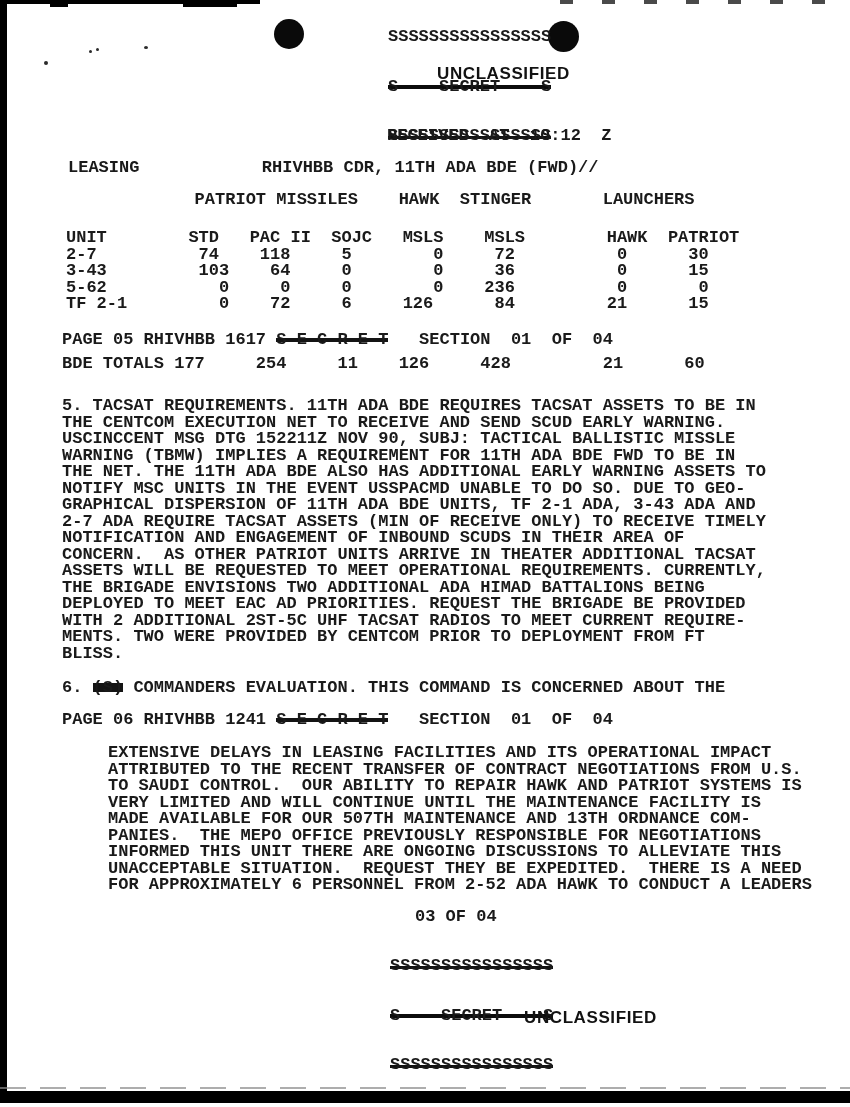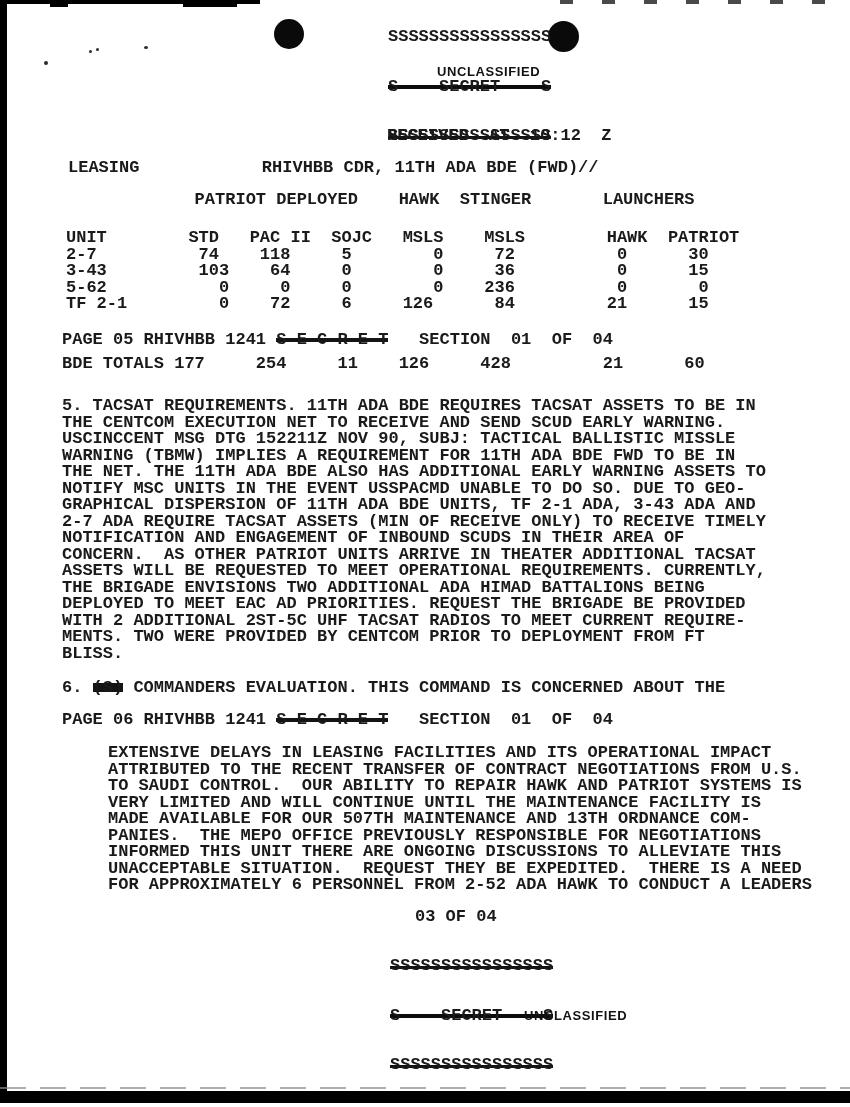--- a/index.html
+++ b/index.html
@@ -7,21 +7,21 @@
     position:relative; width:850px; height:1103px; background:#ffffff;
     overflow:hidden; color:#161616;
     font-family:"Liberation Mono","DejaVu Sans Mono",monospace;
   }
   .mono {
     position:absolute; white-space:pre; font-size:17px; line-height:16.5px;
     font-weight:700; color:#1a1a1a; letter-spacing:0;
   }
   .sans {
     position:absolute; font-family:"Liberation Sans","DejaVu Sans",sans-serif;
-    font-weight:700; font-size:13px; letter-spacing:0.6px; color:#121212;
+    font-weight:700; font-size:17px; letter-spacing:0.6px; color:#121212;
     white-space:pre;
   }
   .stamp-row { display:block; }
   .strike       { background-image:linear-gradient(to bottom, transparent 45%, #121212 45%, #121212 62%, transparent 62%); }
   .strike-heavy { background-image:linear-gradient(to bottom, transparent 38%, #0c0c0c 38%, #0c0c0c 64%, transparent 64%); }
   .struck-inline{ background-image:linear-gradient(to bottom, transparent 44%, #141414 44%, #141414 61%, transparent 61%); }
   .blot         { background-image:linear-gradient(to bottom, transparent 26%, #141414 26%, #141414 74%, transparent 74%); }
   .hole { position:absolute; background:#0a0a0a; border-radius:50%; }
   .speck { position:absolute; background:#2b2b2b; border-radius:50%; }
   .edge { position:absolute; background:#000000; }
@@ -59,29 +59,29 @@
     <span class="stamp-row strike-heavy">S    SECRET    S</span>
     <span class="stamp-row strike">SSSSSSSSSSSSSSSS</span>
   </div>
 
   <div class="sans" style="left:437px;top:64px;">UNCLASSIFIED</div>
 
   <div class="mono" style="left:375px;top:128px;margin-left:12px;">RECEIVED  AT  10:12  Z</div>
 
   <div class="mono" style="left:68px;top:160px;">LEASING            RHIVHBB CDR, 11TH ADA BDE (FWD)//</div>
 
-  <div class="mono" style="left:62px;top:192px;">             PATRIOT DEPLOYED    HAWK  STINGER       LAUNCHERS</div>
+  <div class="mono" style="left:62px;top:192px;">             PATRIOT MISSILES    HAWK  STINGER       LAUNCHERS</div>
 
   <div class="mono" style="left:66px;top:230px;">UNIT        STD   PAC II  SOJC   MSLS    MSLS        HAWK  PATRIOT
 2-7          74    118     5        0     72          0      30
 3-43         103    64     0        0     36          0      15
 5-62           0     0     0        0    236          0       0
 TF 2-1         0    72     6     126      84         21      15</div>
 
-  <div class="mono" style="left:62px;top:332px;"><span>PAGE 05 RHIVHBB 1241 </span><span class="struck-inline">S E C R E T</span><span>   SECTION  01  OF  04</span></div>
+  <div class="mono" style="left:62px;top:332px;"><span>PAGE 05 RHIVHBB 1617 </span><span class="struck-inline">S E C R E T</span><span>   SECTION  01  OF  04</span></div>
 
   <div class="mono" style="left:62px;top:356px;">BDE TOTALS 177     254     11    126     428         21      60</div>
 
   <div class="mono" style="left:62px;top:398px;">5. TACSAT REQUIREMENTS. 11TH ADA BDE REQUIRES TACSAT ASSETS TO BE IN
 THE CENTCOM EXECUTION NET TO RECEIVE AND SEND SCUD EARLY WARNING.
 USCINCCENT MSG DTG 152211Z NOV 90, SUBJ: TACTICAL BALLISTIC MISSLE
 WARNING (TBMW) IMPLIES A REQUIREMENT FOR 11TH ADA BDE FWD TO BE IN
 THE NET. THE 11TH ADA BDE ALSO HAS ADDITIONAL EARLY WARNING ASSETS TO
 NOTIFY MSC UNITS IN THE EVENT USSPACMD UNABLE TO DO SO. DUE TO GEO-
 GRAPHICAL DISPERSION OF 11TH ADA BDE UNITS, TF 2-1 ADA, 3-43 ADA AND

